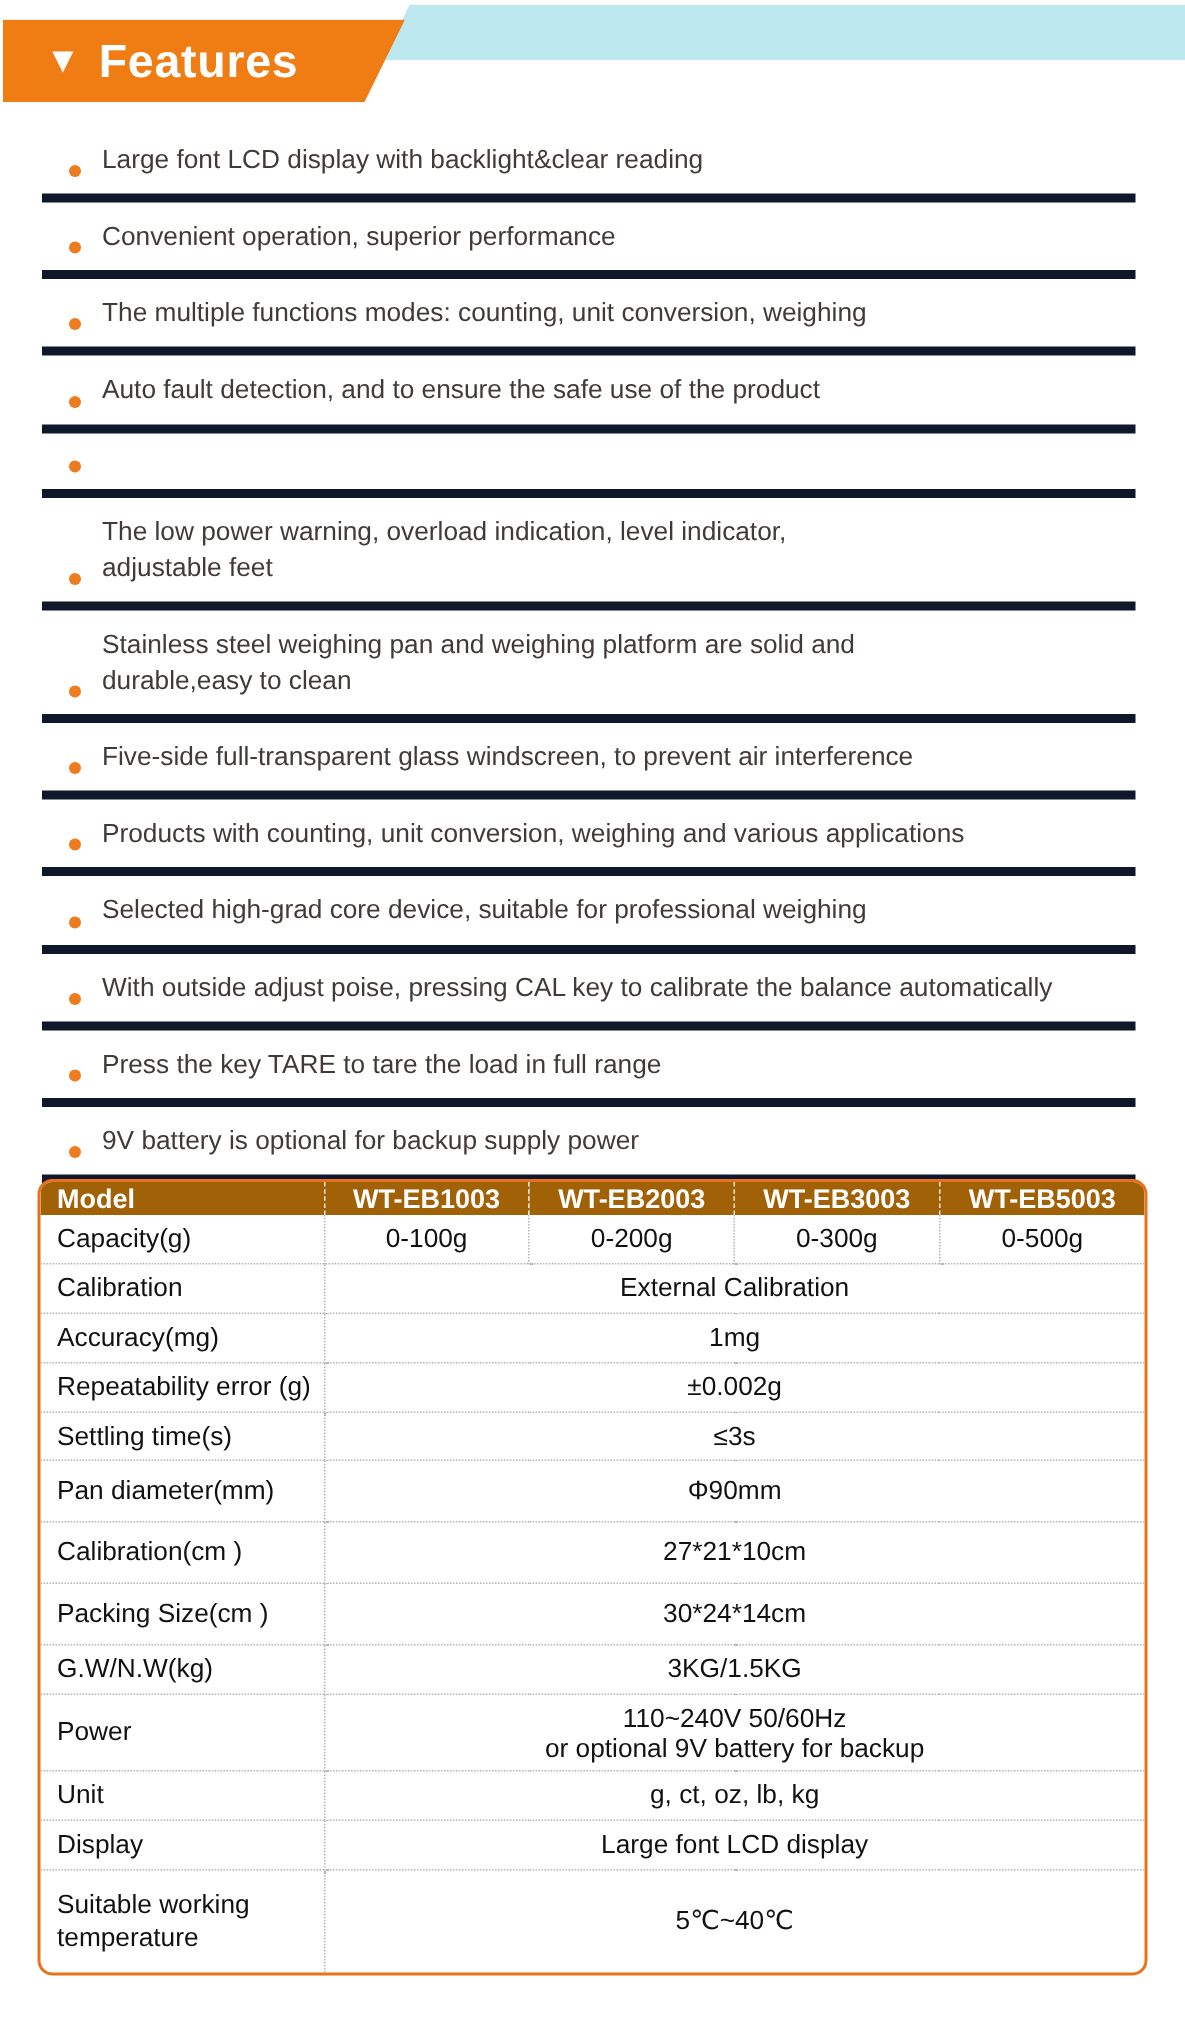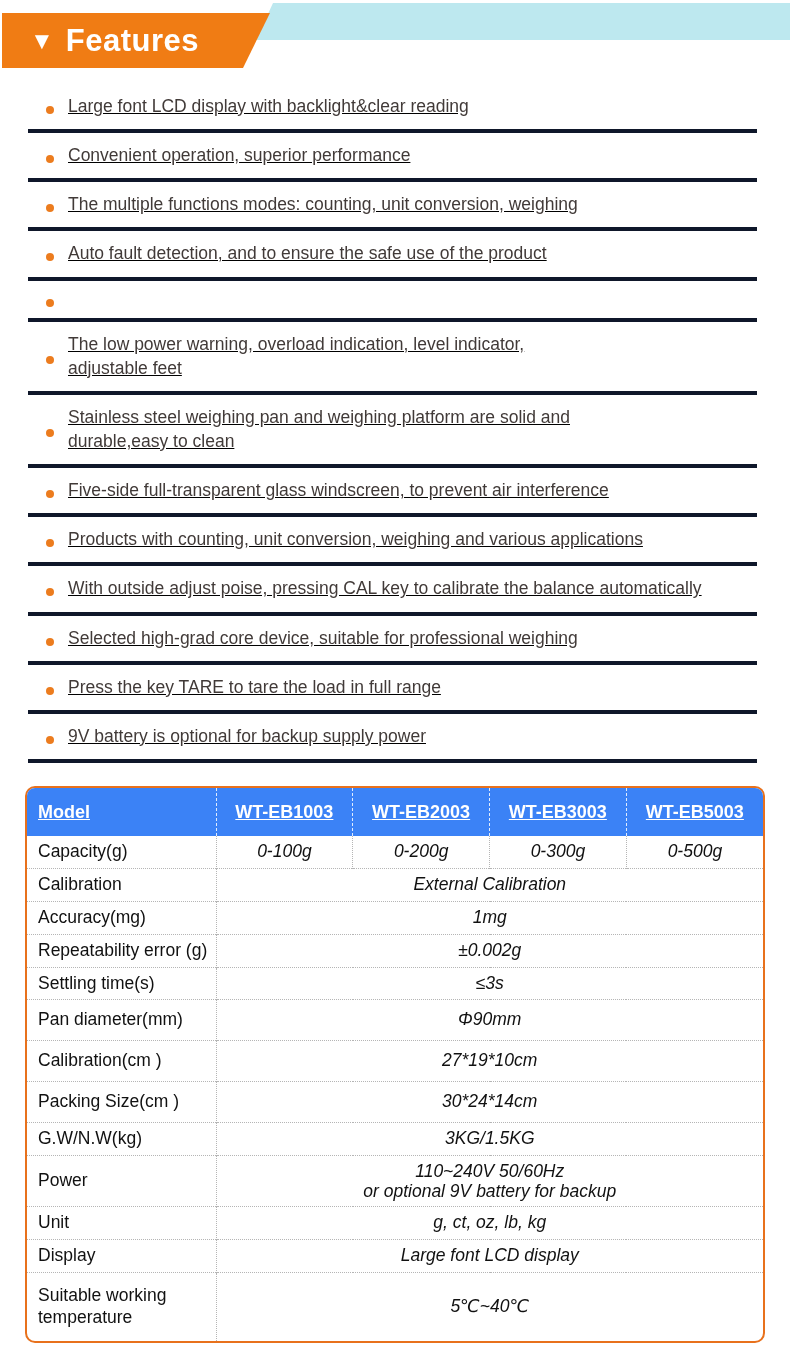--- a/index.html
+++ b/index.html
@@ -45,24 +45,23 @@
 
   
   .features {
     position: absolute;
     top: 84px; left: 28px;
     width: 729px;
     list-style: none;
   }
   .features li {
     display: flex;
-    align-items: center;
+    align-items: flex-end;
     padding: 10px 0 11px 18px;
-    border-bottom: 4px solid #0f172a;
-    text-decoration: underline;
+    border-bottom: 6px solid #0f172a;
   }
   .features .dot {
     flex: 0 0 auto;
     width: 8px; height: 8px;
     border-radius: 50%;
     background: #ec7c1e;
     margin-top: 8px;
     margin-right: 14px;
   }
   .features .ftext {
@@ -81,28 +80,27 @@
     overflow: hidden;
     background: #ffffff;
   }
   table.spec {
     width: 100%;
     border-collapse: collapse;
     table-layout: fixed;
   }
   table.spec col.c-label { width: 189px; }
   table.spec th {
-    background: #3b82f6;
+    background: #a16207;
     color: #ffffff;
     font-size: 18px;
     font-weight: bold;
-    height: 48px;
+    height: 22px;
     text-align: center;
     vertical-align: middle;
-    text-decoration: underline;
   }
   table.spec th.label-h {
     text-align: left;
     padding-left: 11px;
   }
   table.spec th:not(:first-child) {
     border-left: 1px dashed rgba(255,255,255,0.85);
     margin-top: 48px;
   }
   table.spec td {
@@ -112,21 +110,20 @@
     vertical-align: middle;
     line-height: 1.25;
   }
   table.spec td.label {
     text-align: left;
     padding-left: 11px;
     border-right: 1px dotted #b5b5b5;
   }
   table.spec td.value, table.spec td.span {
     text-align: center;
-    font-style: italic;
   }
   table.spec td.value + td.value {
     border-left: 1px dotted #b5b5b5;
   }
   table.spec tr + tr td {
     border-top: 1px dotted #b5b5b5;
   }
   table.spec td .vline { line-height: 1.15; }
   table.spec td.r-pan { padding-top: 9px; padding-bottom: 9px; }
   table.spec td.r-temp { padding-top: 12px; padding-bottom: 12px; }
@@ -191,27 +188,27 @@
     </li>
     <li>
       <span class="dot"></span>
       <div class="ftext">
         <div>Products with counting, unit conversion, weighing and various applications</div>
       </div>
     </li>
     <li>
       <span class="dot"></span>
       <div class="ftext">
+        <div>Selected high-grad core device, suitable for professional weighing</div>
+      </div>
+    </li>
+    <li>
+      <span class="dot"></span>
+      <div class="ftext">
         <div>With outside adjust poise, pressing CAL key to calibrate the balance automatically</div>
-      </div>
-    </li>
-    <li>
-      <span class="dot"></span>
-      <div class="ftext">
-        <div>Selected high-grad core device, suitable for professional weighing</div>
       </div>
     </li>
     <li>
       <span class="dot"></span>
       <div class="ftext">
         <div>Press the key TARE to tare the load in full range</div>
       </div>
     </li>
     <li>
       <span class="dot"></span>
@@ -262,21 +259,21 @@
         <tr>
           <td class="label">Settling time(s)</td>
           <td class="span" colspan="4">≤3s</td>
         </tr>
         <tr>
           <td class="label r-pan">Pan diameter(mm)</td>
           <td class="span r-pan" colspan="4">Φ90mm</td>
         </tr>
         <tr>
           <td class="label r-pan">Calibration(cm )</td>
-          <td class="span r-pan" colspan="4">27*19*10cm</td>
+          <td class="span r-pan" colspan="4">27*21*10cm</td>
         </tr>
         <tr>
           <td class="label r-pan">Packing Size(cm )</td>
           <td class="span r-pan" colspan="4">30*24*14cm</td>
         </tr>
         <tr>
           <td class="label">G.W/N.W(kg)</td>
           <td class="span" colspan="4">3KG/1.5KG</td>
         </tr>
         <tr>

